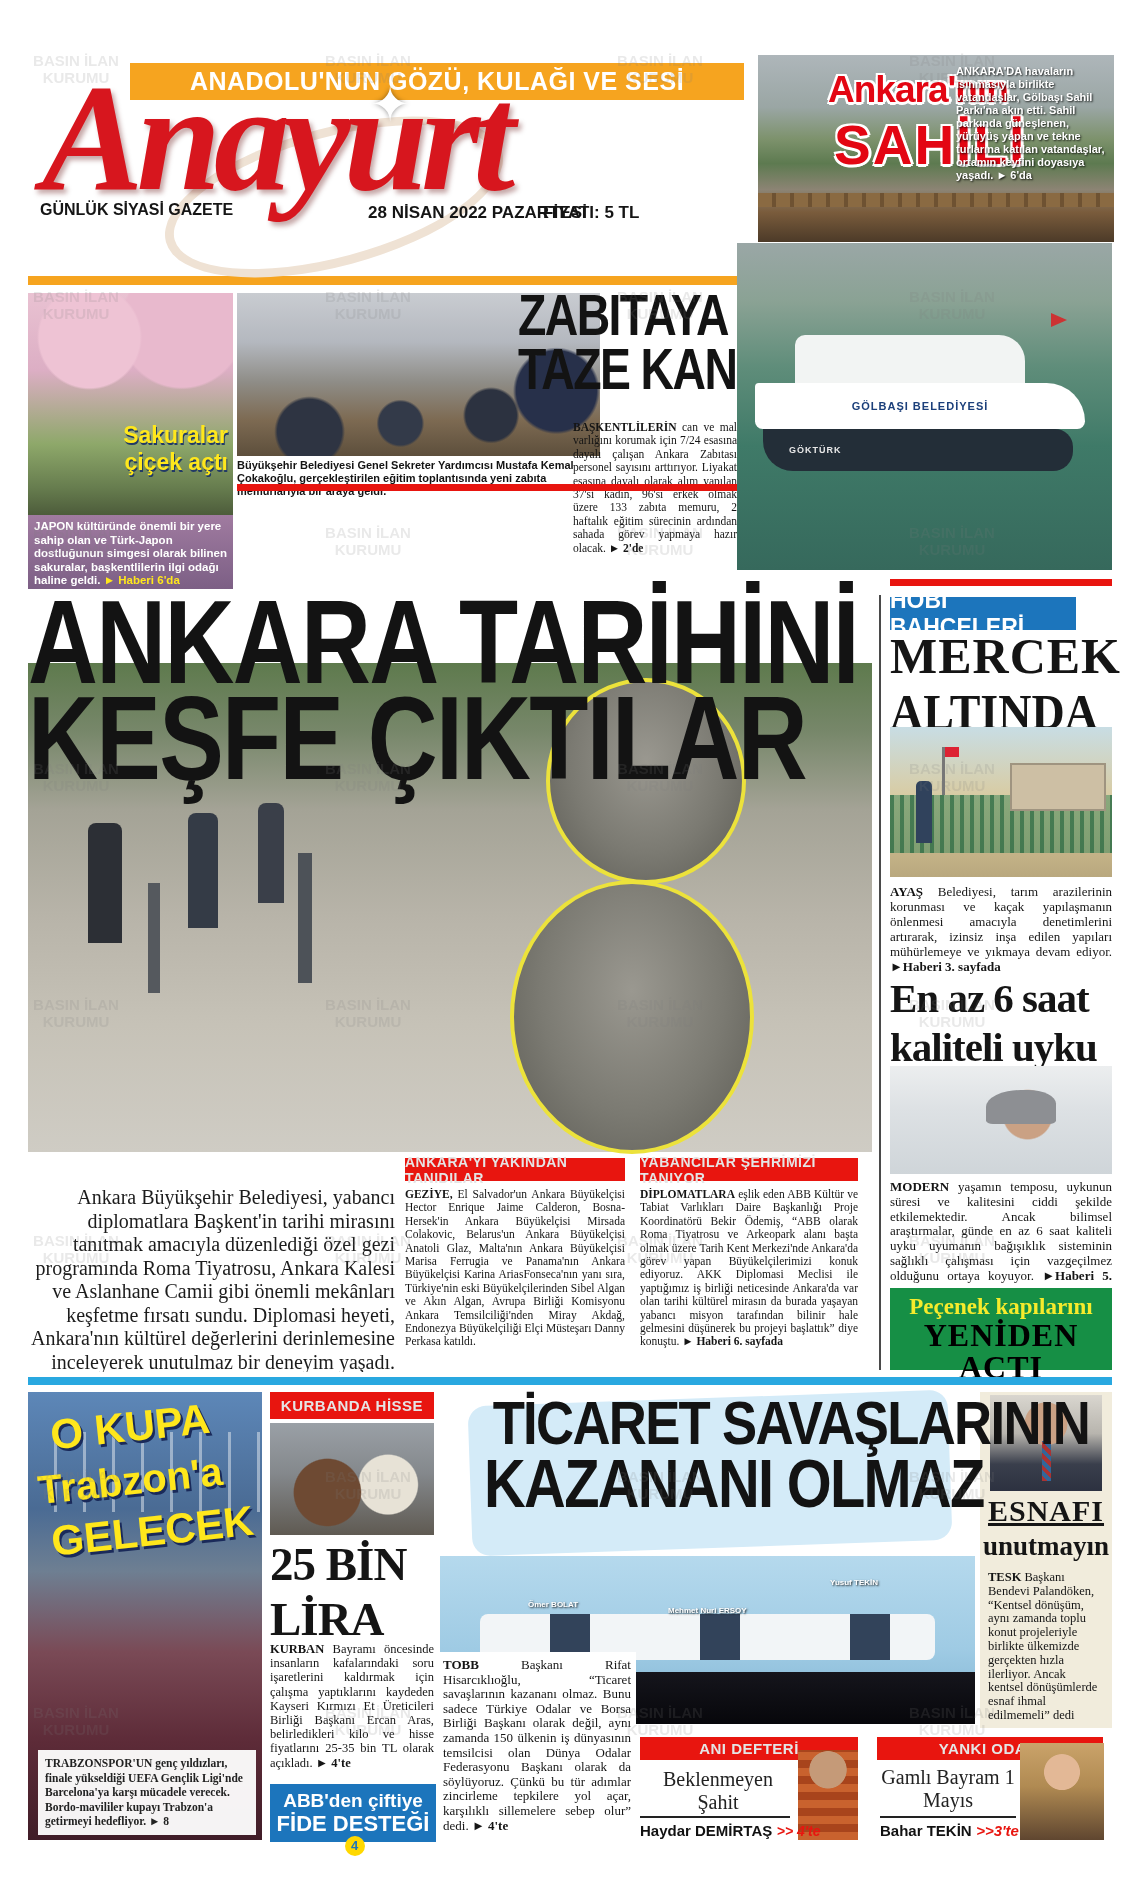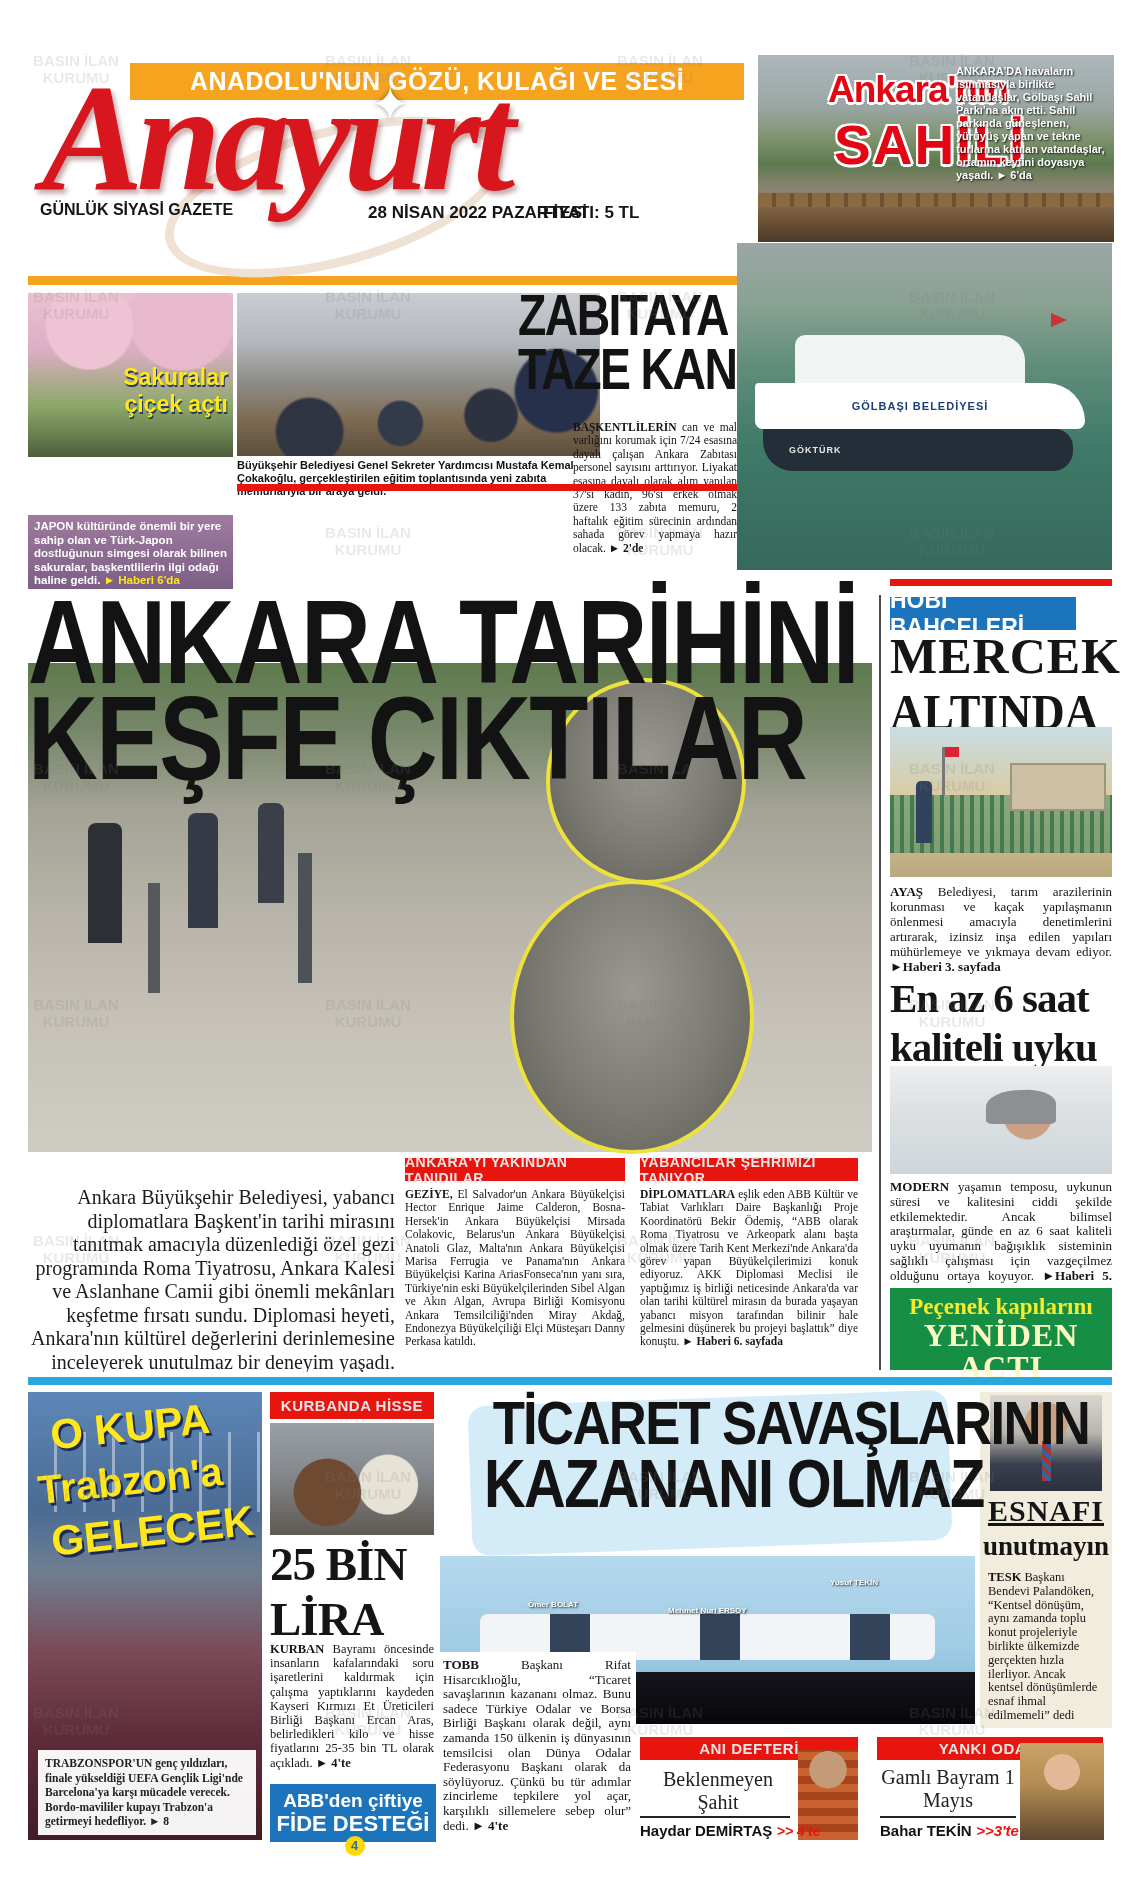--- a/index.html
+++ b/index.html
@@ -53,21 +53,21 @@
     </div>
     <div class="abs shadow-d" style="left:198px;top:10px;width:152px;font-size:11px;line-height:13px;font-weight:700;color:#fff;z-index:2;">
       <span class="lead">ANKARA'DA</span>
       <span>havaların ısınmasıyla birlikte vatandaşlar, Gölbaşı Sahil Parkı'na akın etti. Sahil parkında güneşlenen, yürüyüş yapan ve tekne turlarına katılan vatandaşlar, ortamın keyfini doyasıya yaşadı.</span>
       <span class="ref">► 6'da</span>
     </div>
   </div>
 
   <div class="abs" style="left:28px;top:276px;width:1084px;height:9px;background:#f6a41f;"></div>
 
-  <div class="ph" style="left:28px;top:293px;width:205px;height:164px;background:
+  <div class="ph" style="left:28px;top:293px;width:205px;height:222px;background:
        radial-gradient(circle at 30% 20%, #eec3d4 0 22%, transparent 23%),
        radial-gradient(circle at 75% 15%, #e8b9cd 0 25%, transparent 26%),
        linear-gradient(180deg,#e9c2d2 0%,#dcaec4 35%,#8ea86a 68%,#667c4e 88%,#4d5c3b 100%);">
     <div class="abs" style="right:5px;bottom:38px;text-align:right;line-height:24px;">
       <span style="font-size:23px;font-weight:700;color:#ffe71c;text-shadow:1px 2px 0 #223a66;">Sakuralar</span><br>
       <span style="font-size:23px;font-weight:700;color:#ffe71c;text-shadow:1px 2px 0 #223a66;">çiçek açtı</span>
     </div>
   </div>
   <div class="abs" style="left:28px;top:515px;width:205px;height:74px;background:linear-gradient(180deg,#a07ba0,#7c5f85);padding:5px 6px;box-sizing:border-box;">
     <div style="font-size:11.5px;line-height:13.5px;font-weight:700;color:#fff;">
@@ -183,21 +183,21 @@
     <div class="abs" style="left:96px;top:24px;width:70px;height:34px;background:#8d8f93;border-radius:50% 40% 10% 10%;"></div>
   </div>
   <div class="abs serif just" style="left:890px;top:1180px;width:222px;height:104px;font-size:13px;line-height:14.8px;overflow:hidden;">
     <span class="lead">MODERN</span>
     <span>yaşamın temposu, uykunun süresi ve kalitesini ciddi şekilde etkilemektedir. Ancak bilimsel araştırmalar, günde en az 6 saat kaliteli uyku uyumanın bağışıklık sisteminin sağlıklı çalışması için vazgeçilmez olduğunu ortaya koyuyor.</span>
     <span class="ref">►Haberi 5. sayfada</span>
   </div>
 
   <div class="abs" style="left:890px;top:1288px;width:222px;height:82px;background:#168f45;text-align:center;padding-top:7px;box-sizing:border-box;">
     <span class="serif" style="font-size:23px;font-weight:700;color:#f6eb2c;line-height:24px;">Peçenek kapılarını</span><br>
-    <span class="serif" style="font-size:32px;font-weight:700;color:#fef9c3;line-height:32px;letter-spacing:1px;">YENİDEN AÇTI</span><br>
+    <span class="serif" style="font-size:32px;font-weight:700;color:#000000;line-height:32px;letter-spacing:1px;">YENİDEN AÇTI</span><br>
     <span style="font-size:12.5px;font-weight:700;color:#fff;">► Haberi 6. sayfada</span>
   </div>
 
   <div class="abs" style="left:28px;top:1377px;width:1084px;height:8px;background:#29a8e0;"></div>
 
   <div class="ph" style="left:28px;top:1392px;width:234px;height:448px;background:
        linear-gradient(180deg,#5d87b8 0%,#4a6b94 26%,#6e7f92 40%,#7a4a56 58%,#5d2b38 78%,#401d28 100%);">
     <div class="abs" style="left:0;top:40px;width:234px;height:80px;background:repeating-linear-gradient(90deg,transparent 0 26px,rgba(230,235,240,.5) 26px 29px);"></div>
     <div class="abs" style="left:10px;top:12px;transform:rotate(-6deg);line-height:44px;">
       <span style="font-size:42px;font-weight:700;color:#ffe71c;text-shadow:2px 3px 0 #1a2a5a;margin-left:18px;display:inline-block;">O KUPA</span><br>

